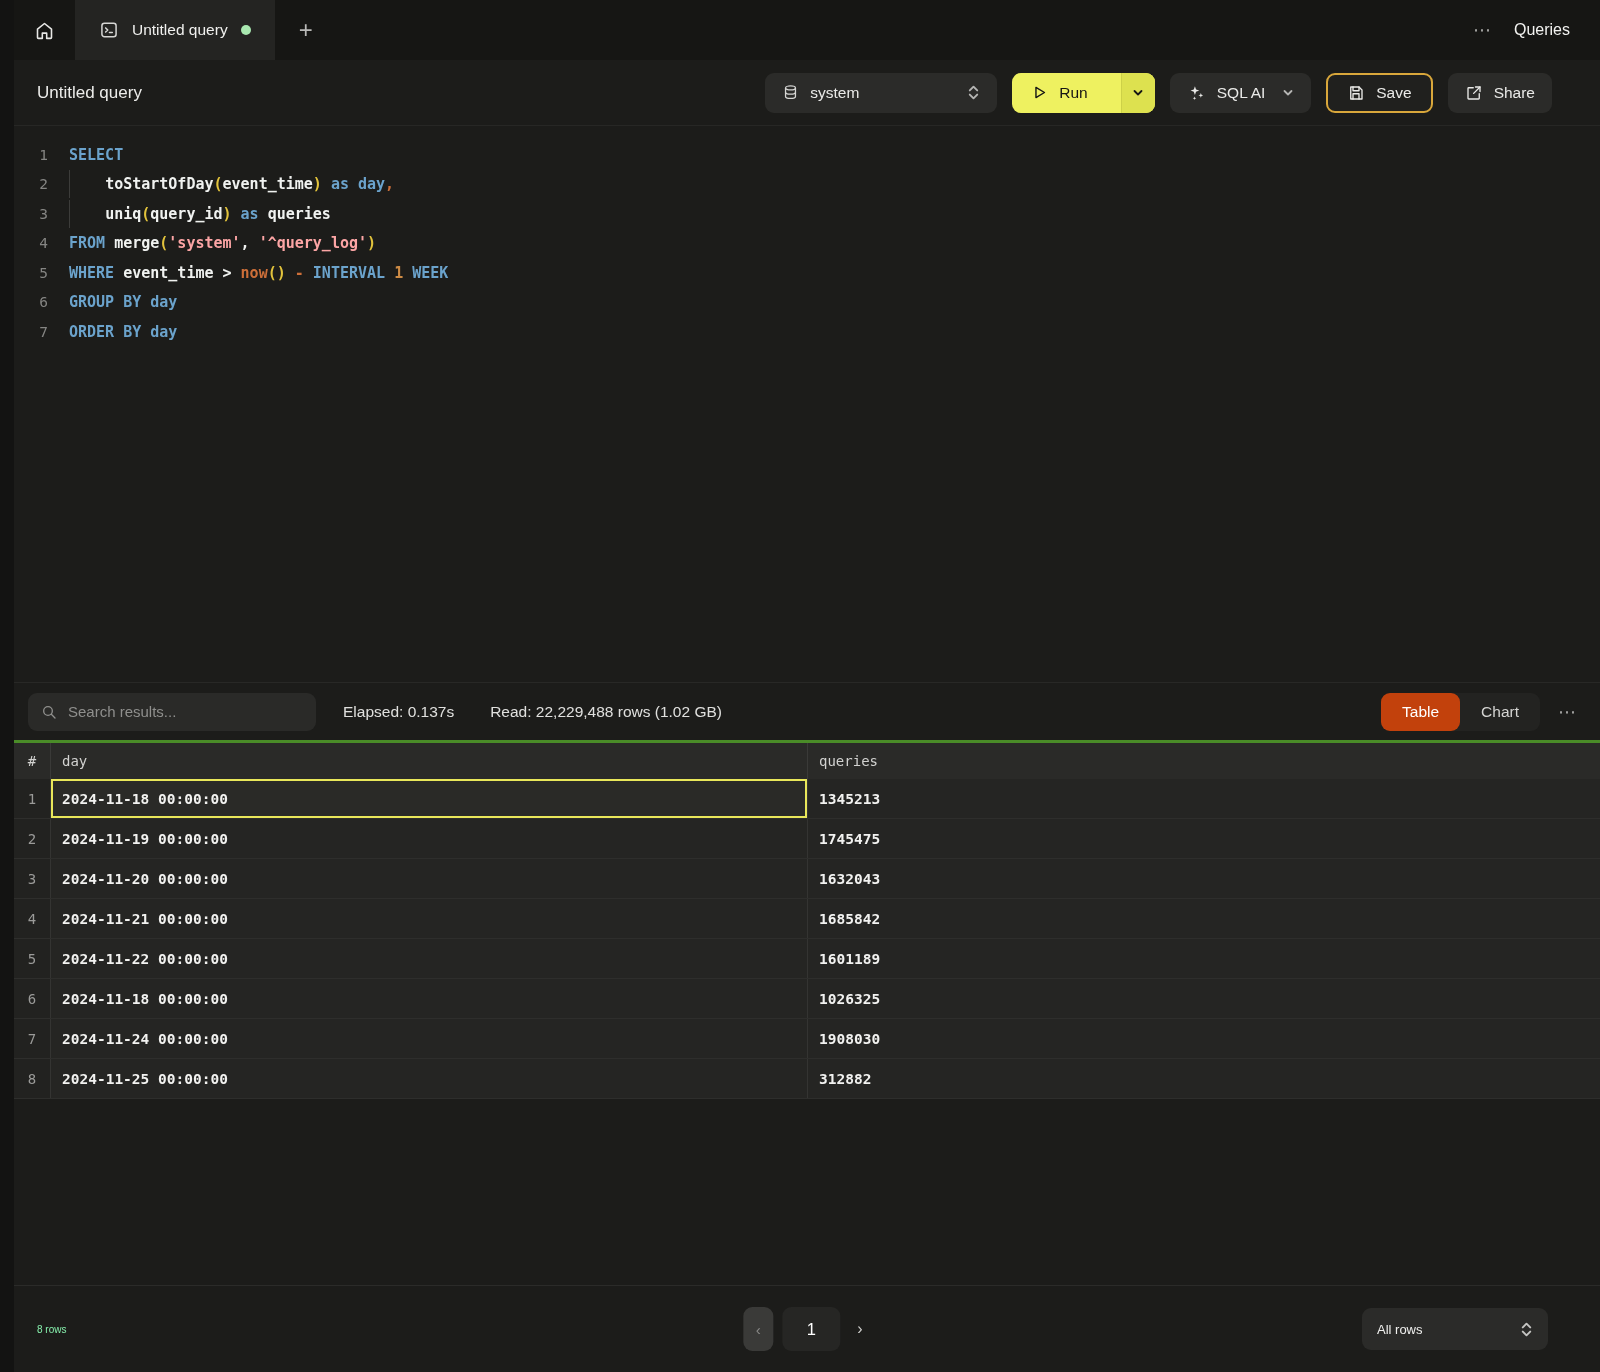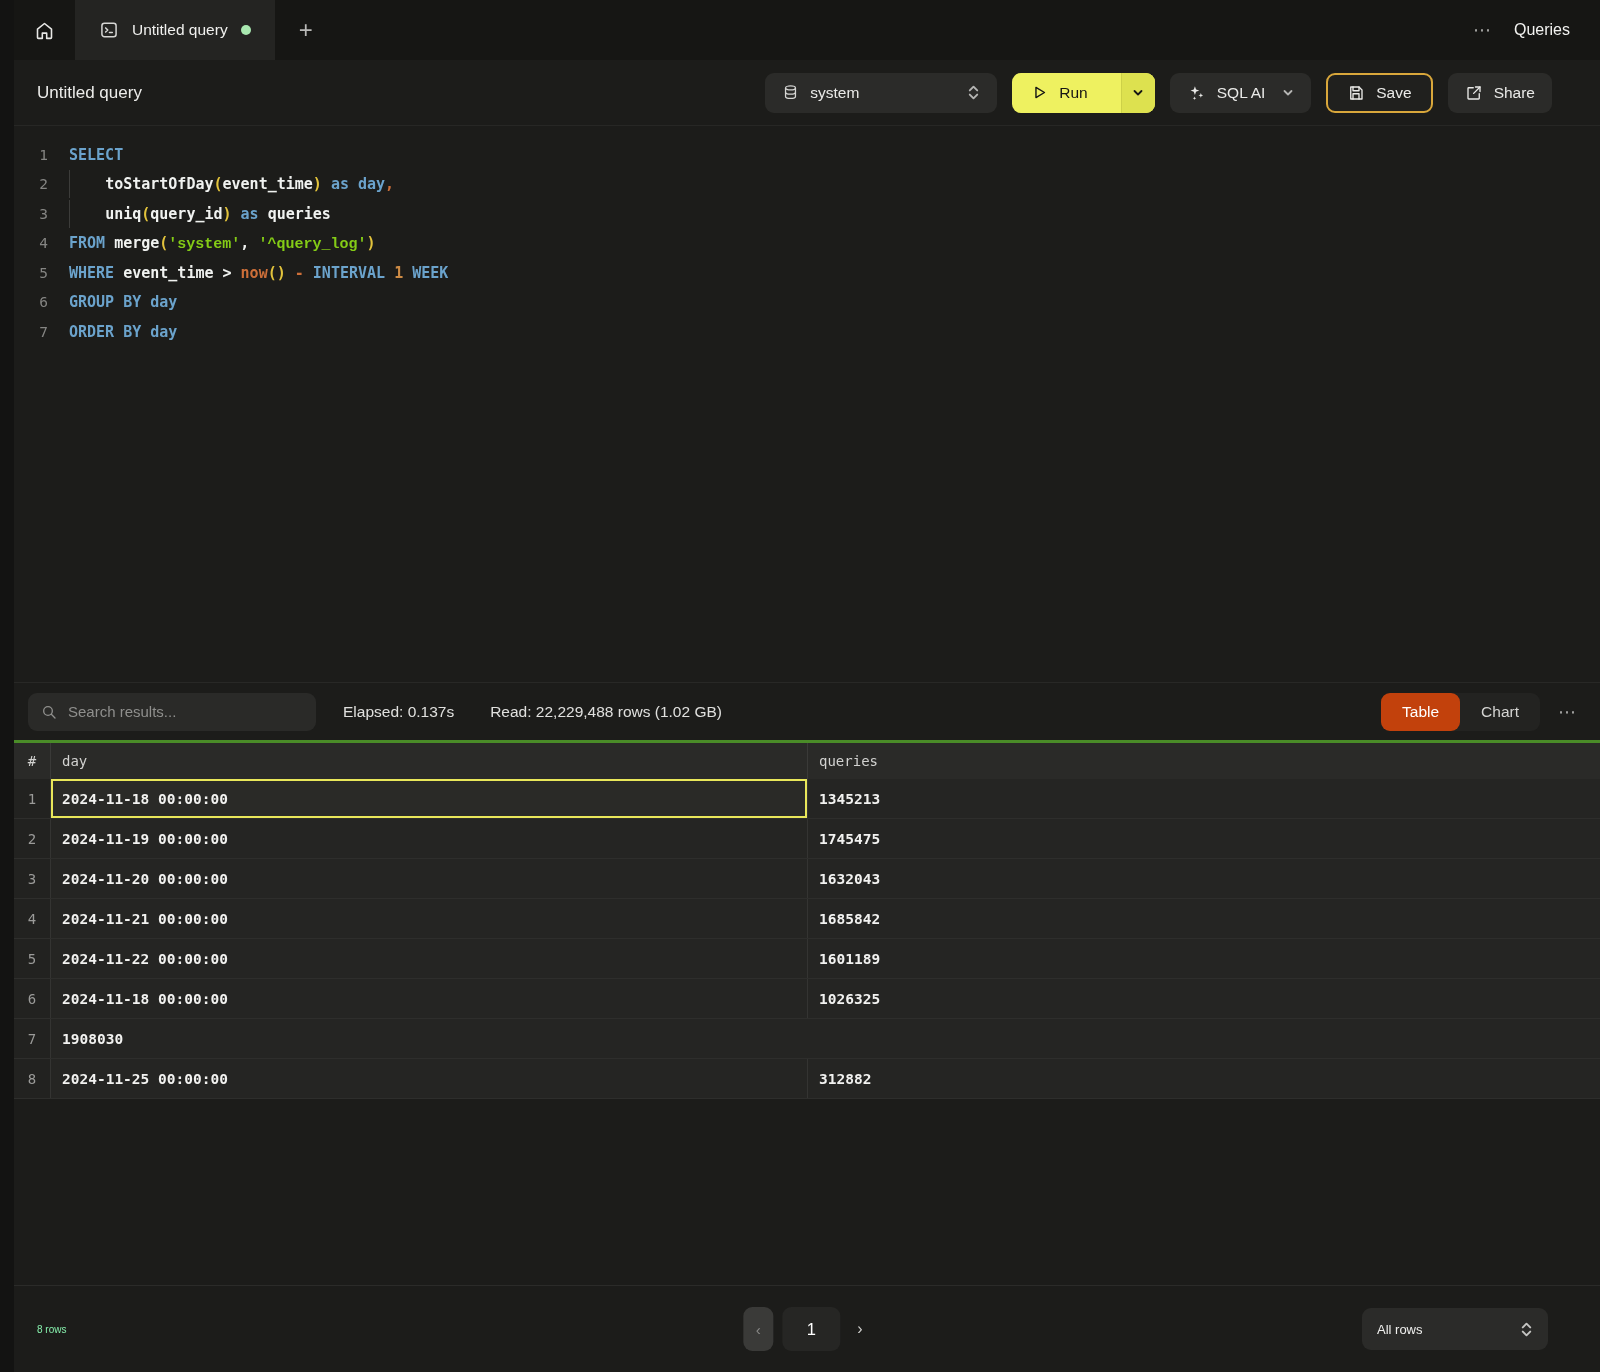--- a/index.html
+++ b/index.html
@@ -39,21 +39,21 @@
 
   
   .editor { flex:1; padding-top:14px; font-family:"DejaVu Sans Mono", monospace;
             font-size:15px; font-weight:700; overflow:hidden; }
   .code-line { display:flex; height:29.5px; align-items:center; }
   .lnum { width:34px; text-align:right; color:#858583; font-weight:400; font-size:14.5px;
           flex:none; margin-right:21px; }
   .ltext { white-space:pre; position:relative; }
   .ltext .guide { position:absolute; left:0; top:-5px; bottom:-5px; width:1px; background:#3c3c3a; }
   .tk-kw { color:#6ba3cc; } .tk-fn { color:#f0f2f0; } .tk-pl { color:#f0f2f0; }
-  .tk-pa { color:#e2c33c; } .tk-st { color:#84cc16;font-family:Liberation Mono, monospace; } .tk-nu { color:#cd8b45; }
+  .tk-pa { color:#e2c33c; } .tk-st { color:#fca5a5; } .tk-nu { color:#cd8b45; }
   .tk-op { color:#cd6f39; }
 
   
   .results-bar { height:58px; border-top:1px solid #282826; display:flex; align-items:center;
                  padding:0 23px 0 14px; flex:none; }
   .search-box { width:288px; height:38px; background:#2a2a28; border-radius:9px; display:flex;
                 align-items:center; gap:11px; padding:0 13px; flex:none; }
   .search-box input { background:transparent; border:none; outline:none; color:#d8d8d6;
                       font-size:15px; width:100%; font-family:"Liberation Sans",sans-serif; }
   .search-box input::placeholder { color:#8f8f8d; }
@@ -292,20 +292,21 @@
             <div class="cell">2024-11-22 00:00:00</div>
             <div class="cell">1601189</div>
           </div>
           <div class="trow">
             <div class="rownum">6</div>
             <div class="cell">2024-11-18 00:00:00</div>
             <div class="cell">1026325</div>
           </div>
           <div class="trow">
             <div class="rownum">7</div>
+            <div class="cell">2024-11-24 00:00:00</div>
             <div class="cell">1908030</div>
           </div>
           <div class="trow">
             <div class="rownum">8</div>
             <div class="cell">2024-11-25 00:00:00</div>
             <div class="cell">312882</div>
           </div>
         </div>
       <div class="table-filler"></div>
     </div>

